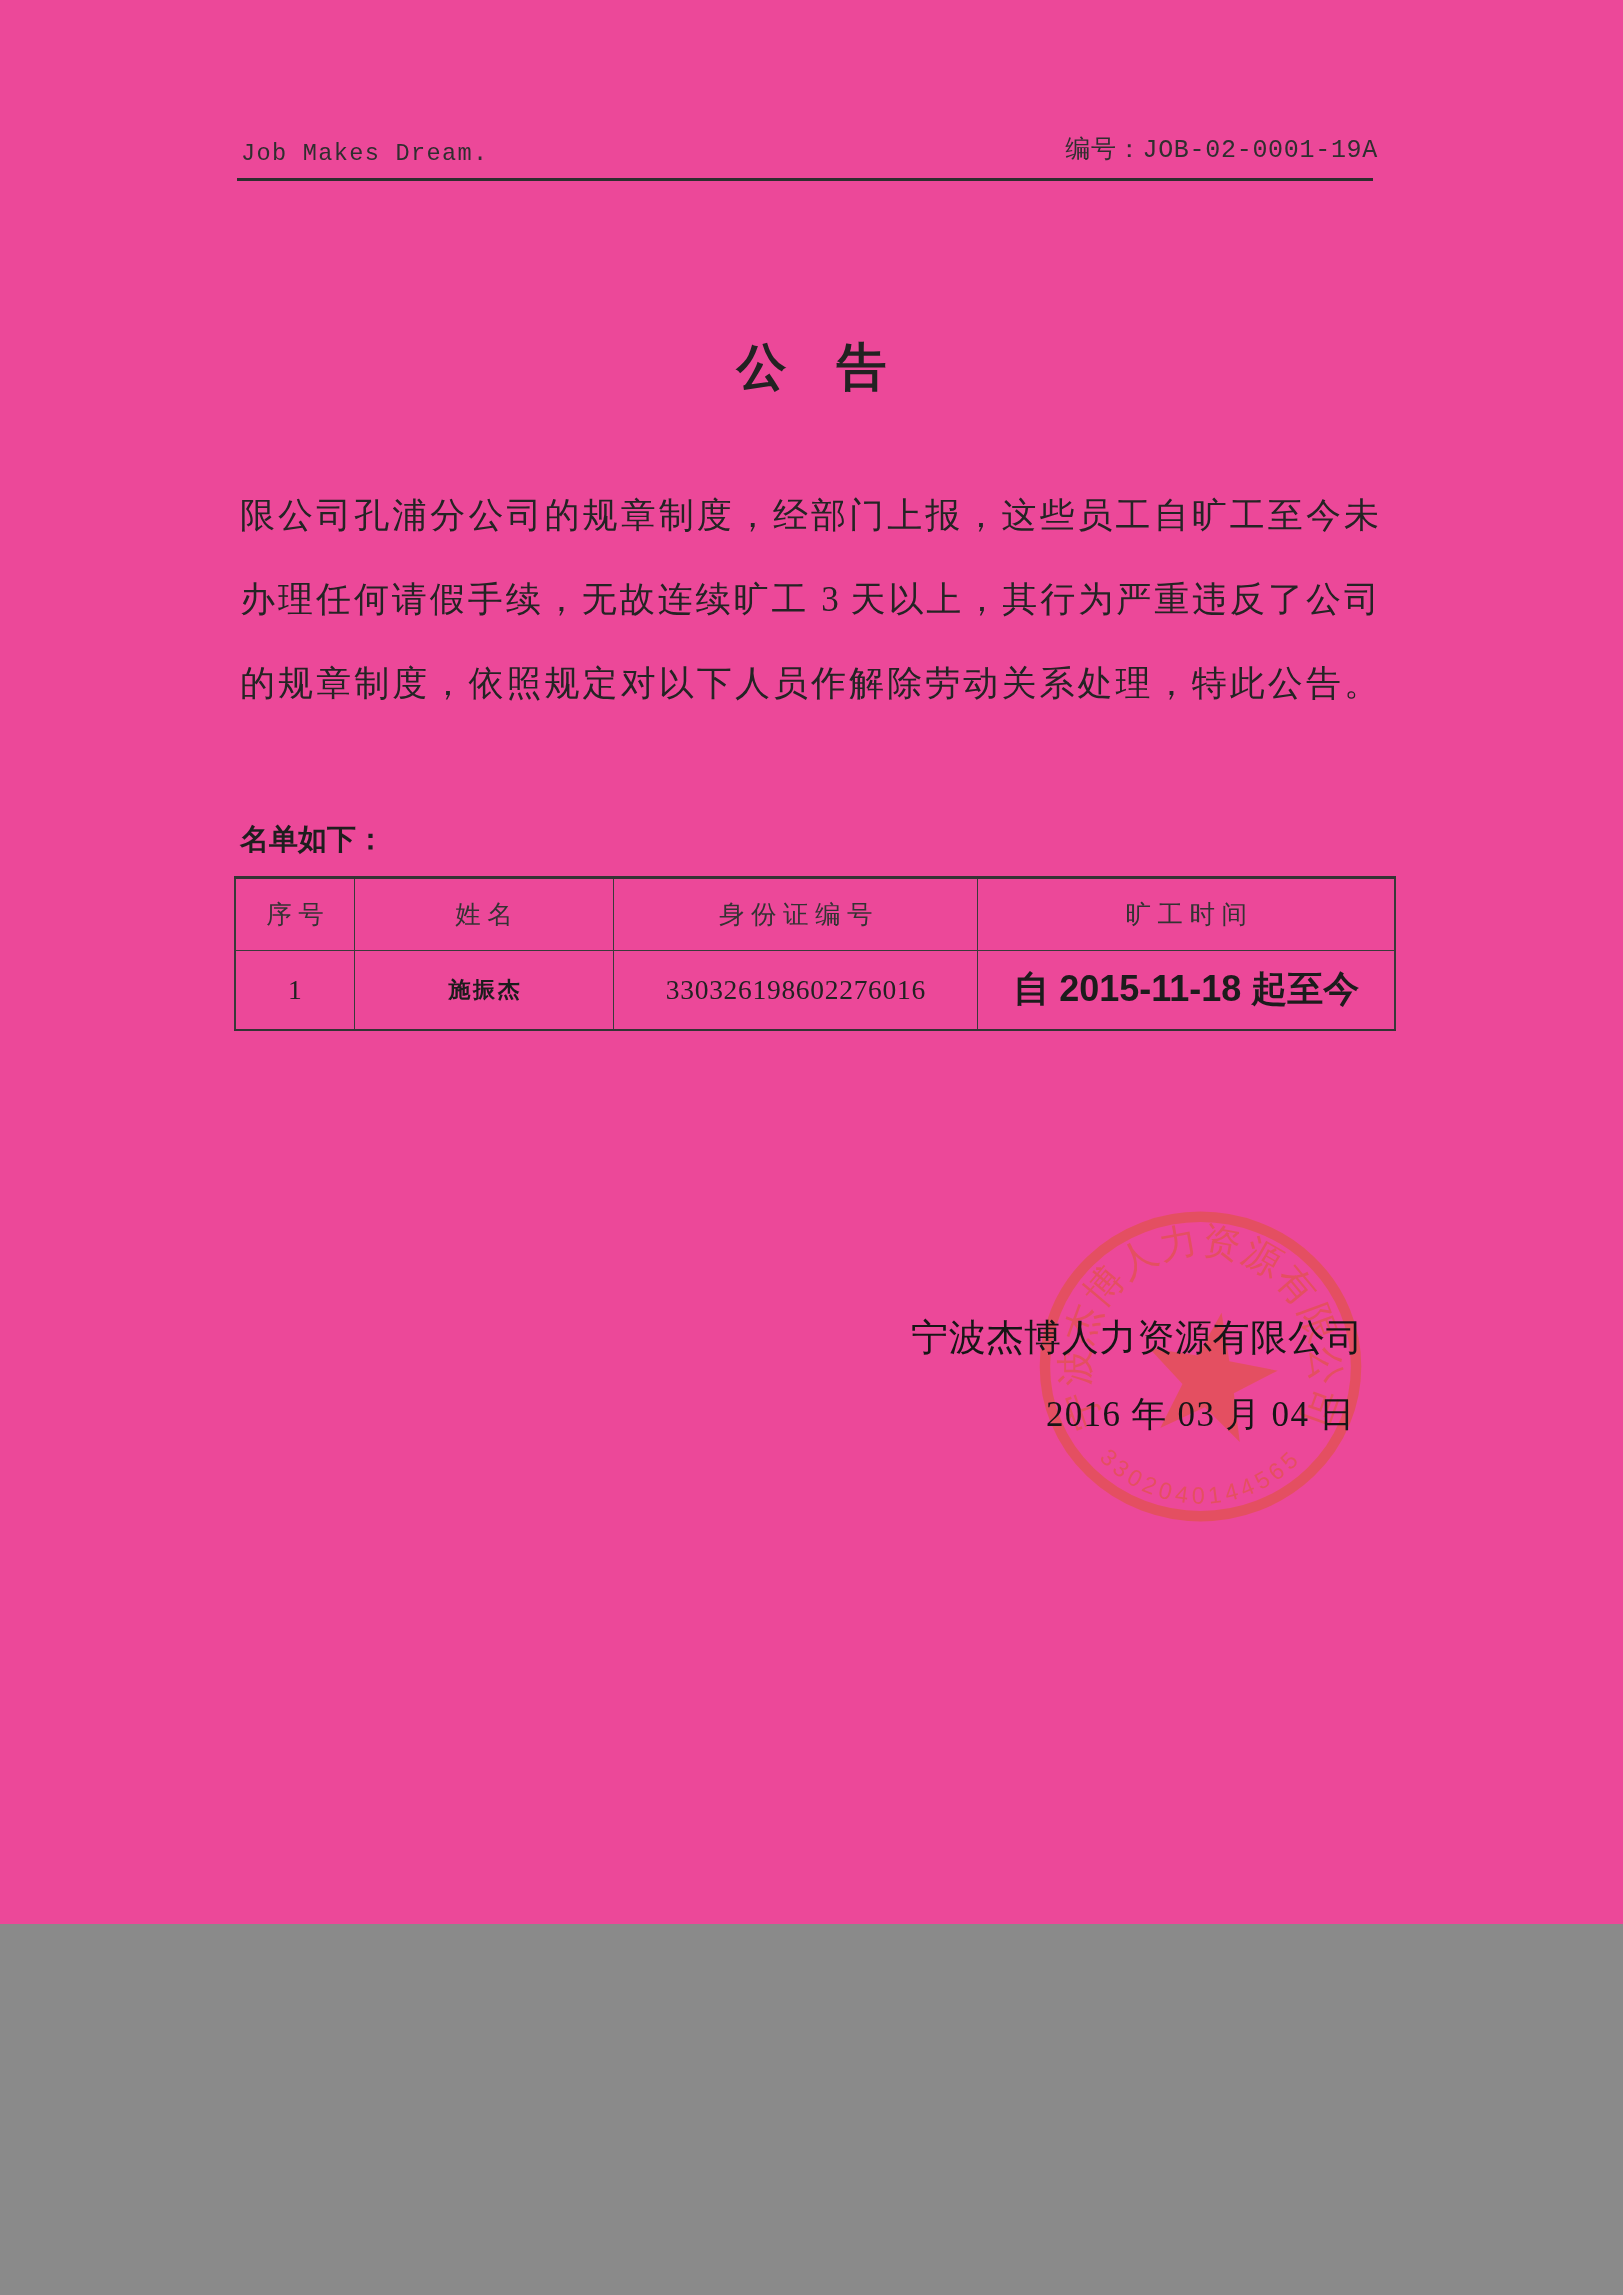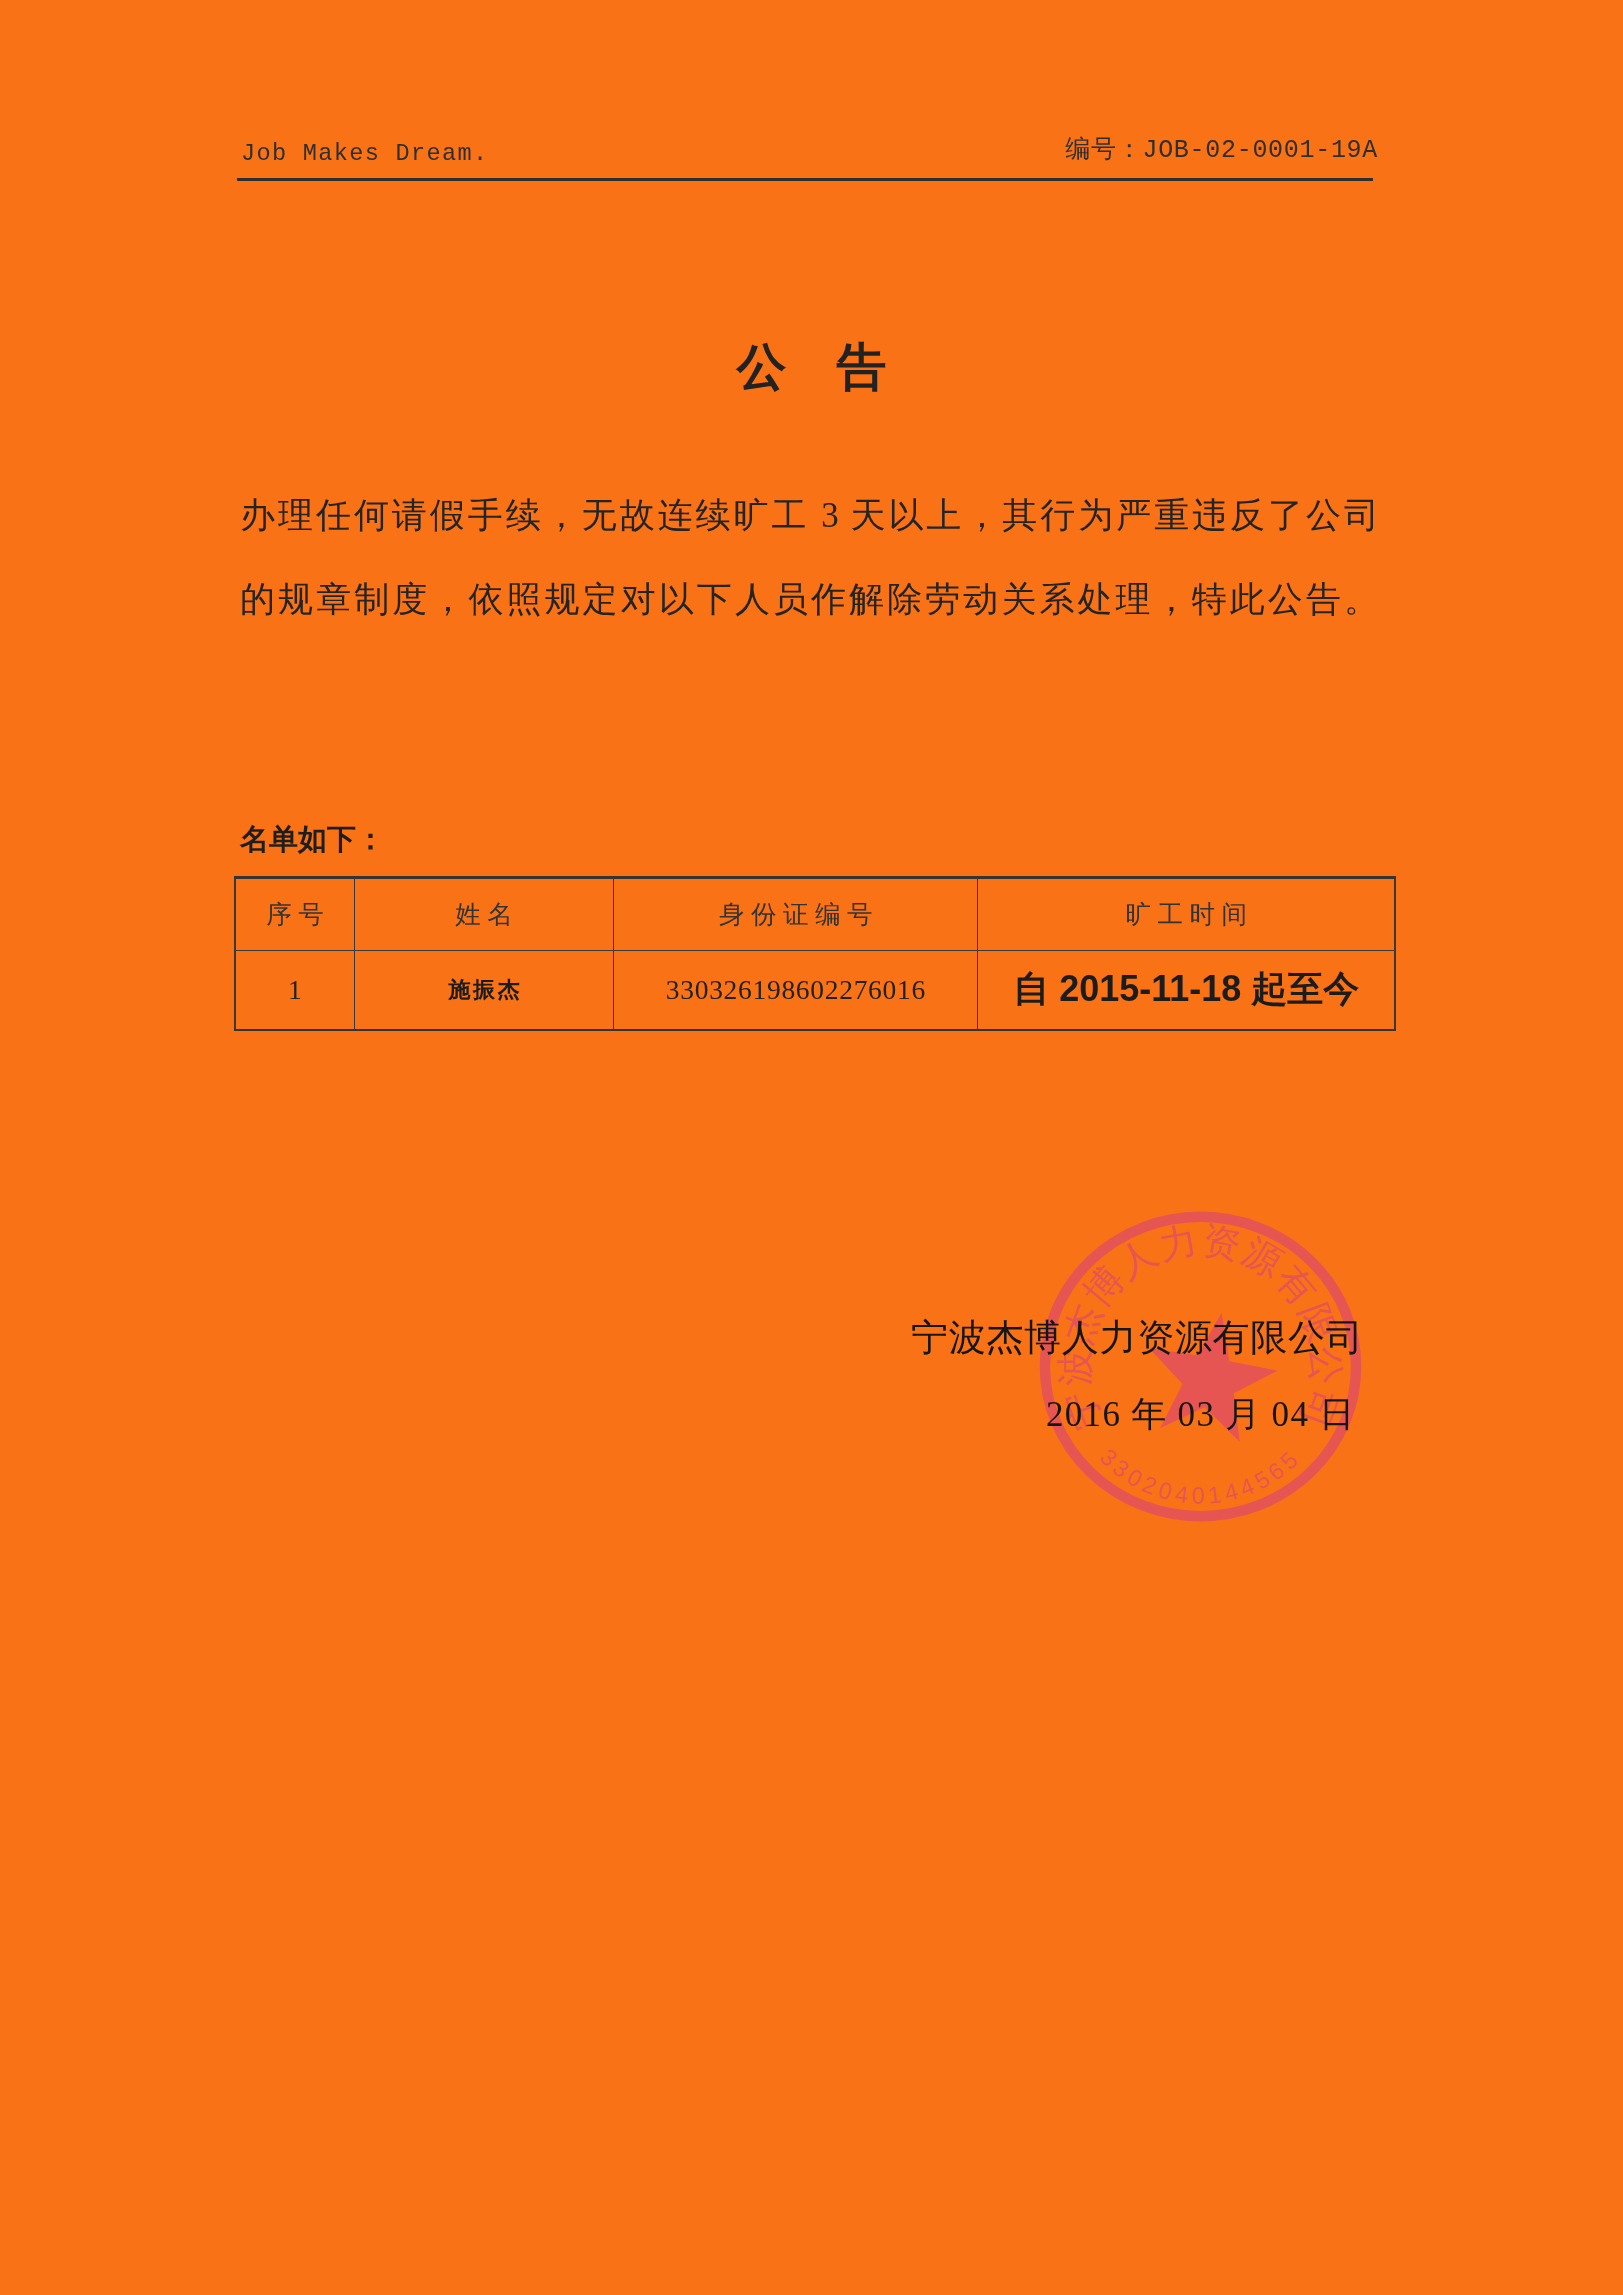--- a/index.html
+++ b/index.html
@@ -1,21 +1,21 @@
 <!DOCTYPE html>
 <html style="font-size:10.5px"><head>
 <meta charset="utf-8">
 <style>
   html, body { margin: 0; padding: 0; background: #8a8a8a; }
   * { box-sizing: border-box; }
   .page {
     position: relative;
     width: 1623px;
-    height: 2295px;
-    background: #f97316;
+    height: 1924px;
+    background: #ec4899;
     overflow: hidden;
     font-family: "Liberation Serif", "DejaVu Serif", serif;
     color: #262626;
   }
   
   .hdr-slogan {
     position: absolute; left: 241px; top: 139px;
     font-family: "Liberation Mono", "DejaVu Sans Mono", monospace;
     font-size: 23.6px; line-height: 29px; color: #2f2f2f;
     letter-spacing: 1.3px;
@@ -102,20 +102,21 @@
 
 <div class="page">
 
   <div class="hdr-slogan">Job Makes Dream.</div>
   <div class="hdr-docno">编号：JOB-02-0001-19A</div>
   <div class="hdr-rule"></div>
 
   <div class="doc-title">公　告</div>
 
   <div class="body-block">
+    <div class="bline">限公司孔浦分公司的规章制度，经部门上报，这些员工自旷工至今未</div>
     <div class="bline">办理任何请假手续，无故连续旷工 3 天以上，其行为严重违反了公司</div>
     <div class="bline">的规章制度，依照规定对以下人员作解除劳动关系处理，特此公告。</div>
   </div>
 
   <div class="list-label">名单如下：</div>
 
   <div class="tbl-wrap">
     <table class="roster">
       <colgroup>
         <col style="width:10.3%">

